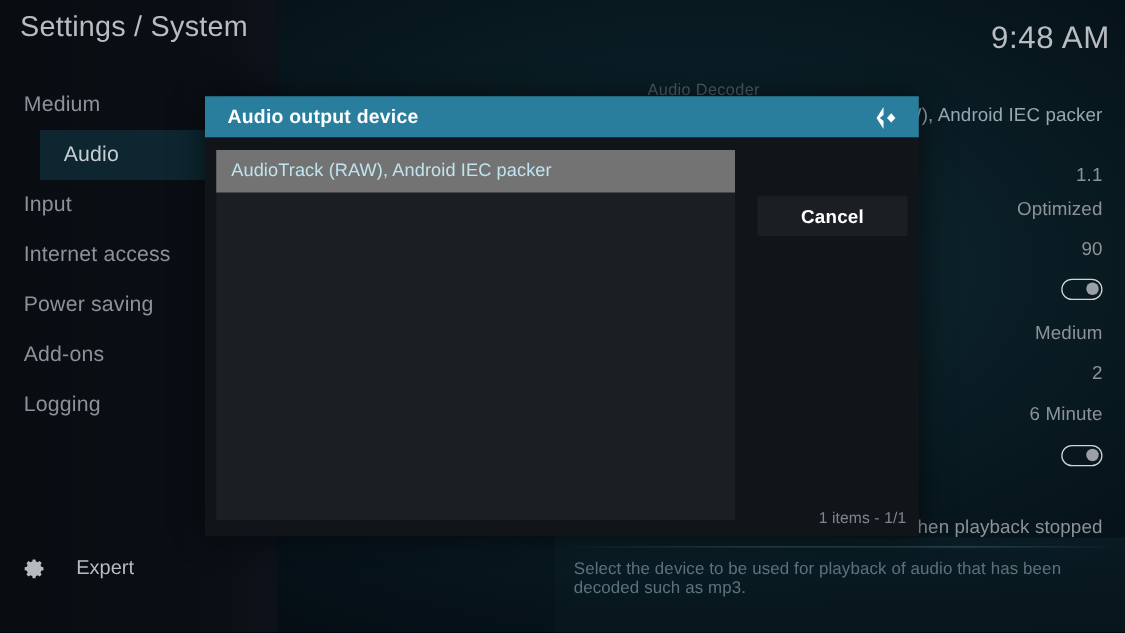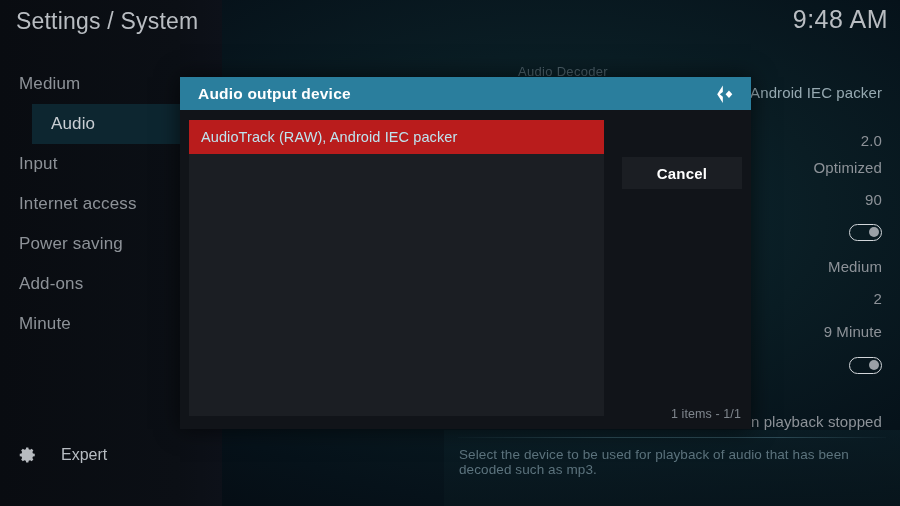--- a/index.html
+++ b/index.html
@@ -43,21 +43,21 @@
     font-size: 23px;
     color: #b9bdc2;
     letter-spacing: .2px;
     font-weight: 400;
     white-space: nowrap;
     z-index: 6;
   }
 
   #clock {
     position: absolute;
-    right: 12px; top: 5px;
+    right: 12px; top: 16px;
     font-size: 25px;
     color: #b9bdc2;
     font-weight: 300;
     letter-spacing: .5px;
     z-index: 6;
   }
 
   .cat-list {
     position: absolute;
     left: 0; top: 64px;
@@ -158,21 +158,21 @@
   #bottom-strip {
     position: absolute;
     left: 222px; right: 0; top: 430px; height: 76px;
     background: linear-gradient(to bottom, rgba(12,34,42,.55), rgba(8,22,29,.85));
     pointer-events: none;
   }
 
   
   #dialog {
     position: absolute;
-    left: 180px; top: 77px;
+    left: 164px; top: 77px;
     width: 571px;
     height: 352px;
     z-index: 20;
     box-shadow: 0 0 22px rgba(0,0,0,.62);
   }
 
   #dialog-titlebar {
     position: relative;
     height: 33px;
     background: #2a7e9d;
@@ -205,21 +205,21 @@
     width: 415px;
     height: 296px;
     background: #1b1e23;
   }
   #list-item-0 {
     position: absolute;
     left: 0; top: 0;
     width: 415px;
     height: 34px;
     line-height: 34px;
-    background: #b91c1c;
+    background: #737373;
     color: #bfe4ef;
     font-size: 14.5px;
     padding-left: 12px;
     white-space: nowrap;
     letter-spacing: .1px;
   }
 
   #cancel-btn {
     position: absolute;
     left: 442px; top: 47px;
@@ -247,37 +247,37 @@
 <body>
 
 <div id="screen">
 
   <div id="content">
 
     <div id="section-heading">Audio Decoder</div>
 
     <div class="setting-row" style="top:84px; color:#96a9b1;">W), Android IEC packer</div>
 
-    <div class="setting-row" style="top:132px;">2.0</div>
+    <div class="setting-row" style="top:132px;">1.1</div>
 
     <div class="setting-row" style="top:159px;">Optimized</div>
 
     <div class="setting-row" style="top:191px;">90</div>
 
     <div class="setting-row" style="top:222px;">
       <span class="toggle">
         <span class="knob"></span>
       </span>
     </div>
 
     <div class="setting-row" style="top:258px;">Medium</div>
 
     <div class="setting-row" style="top:290px;">2</div>
 
-    <div class="setting-row" style="top:323px;">9 Minute</div>
+    <div class="setting-row" style="top:323px;">6 Minute</div>
 
     <div class="setting-row" style="top:355px;">
       <span class="toggle">
         <span class="knob"></span>
       </span>
     </div>
 
     <div class="setting-row" style="top:413px;">when playback stopped</div>
 
     <div id="bottom-strip"></div>
@@ -294,21 +294,21 @@
 
   <div id="clock">9:48 AM</div>
 
   <div class="cat-list">
     <div class="cat-item">Medium</div>
     <div class="cat-item selected">Audio</div>
     <div class="cat-item">Input</div>
     <div class="cat-item">Internet access</div>
     <div class="cat-item">Power saving</div>
     <div class="cat-item">Add-ons</div>
-    <div class="cat-item">Minute</div>
+    <div class="cat-item">Logging</div>
   </div>
 
   <div id="expert-btn">
     <span class="gear">
       <svg class="gear" viewBox="0 0 24 24" xmlns="http://www.w3.org/2000/svg">
         <path fill="#d7dbe0" d="M12 8.2a3.8 3.8 0 1 0 0 7.6 3.8 3.8 0 0 0 0-7.6zm0 5.9a2.1 2.1 0 1 1 0-4.2 2.1 2.1 0 0 1 0 4.2z"></path>
         <path fill="#d7dbe0" d="M21 13.6v-3.2l-2.4-.5a6.9 6.9 0 0 0-.8-1.9l1.35-2.05-2.26-2.26L14.84 5.1a6.9 6.9 0 0 0-1.9-.79L12.44 2H9.56l-.5 2.31a6.9 6.9 0 0 0-1.9.79L5.11 3.75 2.85 6.01 4.2 8.06a6.9 6.9 0 0 0-.79 1.9L1 10.4v3.2l2.41.5c.18.67.45 1.3.79 1.88L2.85 18l2.26 2.26 2.05-1.34c.58.34 1.21.6 1.88.78L9.56 22h2.88l.5-2.3a6.9 6.9 0 0 0 1.9-.79l2.05 1.35L19.15 18l-1.35-2.05c.34-.58.6-1.21.79-1.88L21 13.6z"></path>
       </svg>
     </span>
     <span id="expert-label">Expert</span>

